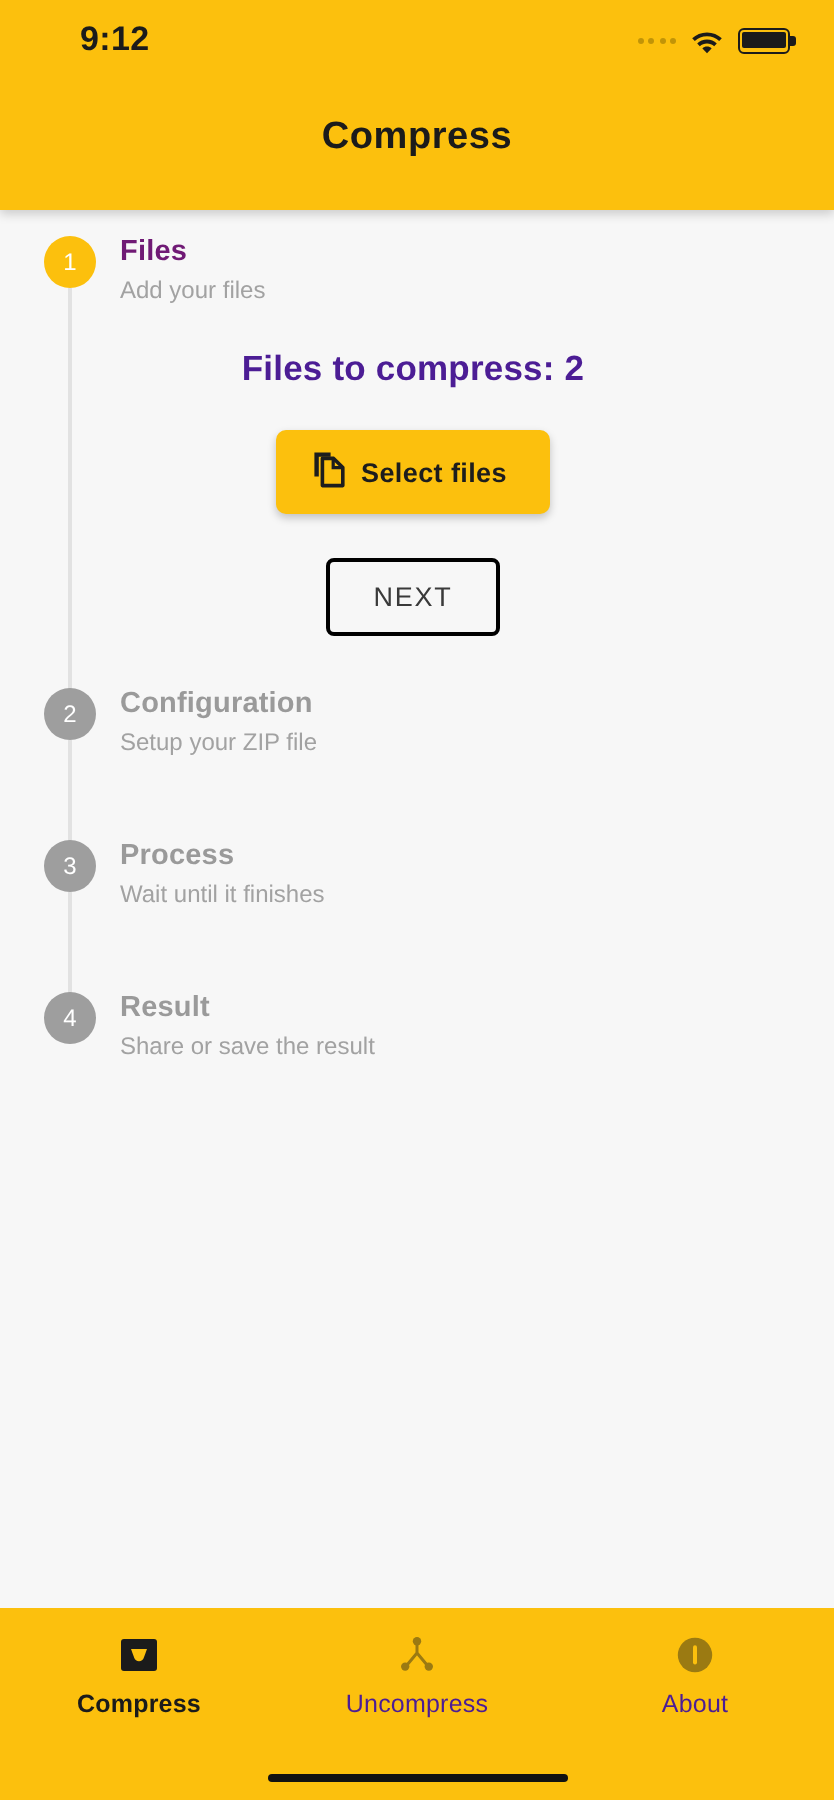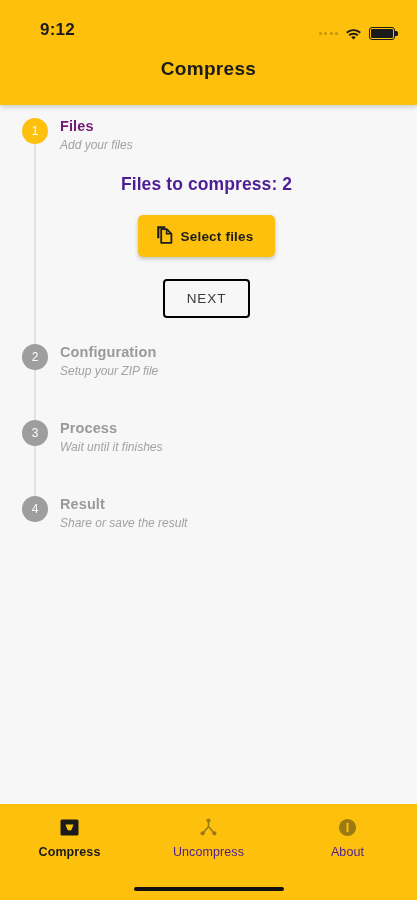--- a/index.html
+++ b/index.html
@@ -16,21 +16,21 @@
     background:#fcc00d;
     height:105px;
     flex:0 0 105px;
     position:relative;
     z-index:5;
     box-shadow:0 2px 5px rgba(0,0,0,0.18);
   }
   .statusbar {
     height:40px;
     display:flex;
-    align-items:flex-end;
+    align-items:center;
     justify-content:space-between;
     padding:0 22px 0 40px;
   }
   .status-time {
     font-size:17px;
     font-weight:600;
     color:#1b1b1b;
     letter-spacing:0.2px;
   }
   .status-icons { display:flex; align-items:center; gap:7px; }
@@ -77,21 +77,21 @@
     position:absolute; left:34.2px; top:26px; bottom:-10px;
     width:1.6px; background:#e2e2e2; z-index:1;
   }
   .step-body { flex:1 1 auto; padding-right:18px; }
   .step-title {
     font-size:14.5px; font-weight:600; color:#701a75;
     line-height:16px; letter-spacing:0.1px;
   }
   .step-title.muted { color:#9a9a9a; font-weight:600; }
   .step-sub {
-    font-size:12px; color:#a2a2a2; margin-top:4px; line-height:14px;font-style:italic;
+    font-size:12px; color:#a2a2a2; margin-top:4px; line-height:14px;
   }
   .step-panel { padding:22px 0 26px 0; }
   .files-count {
     text-align:center; font-size:17.5px; font-weight:600;
     color:#4c1d95; letter-spacing:0.1px;
     margin-left:-46px;
   }
   .btn-row { display:flex; justify-content:center; margin-left:-46px; }
   .btn-select {
     margin-top:20px;

